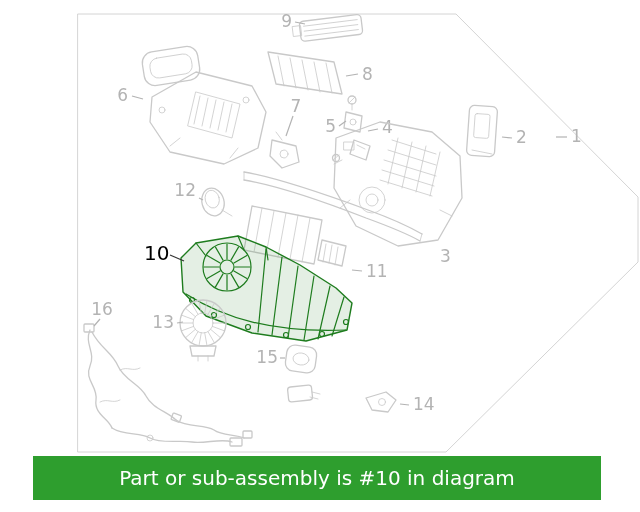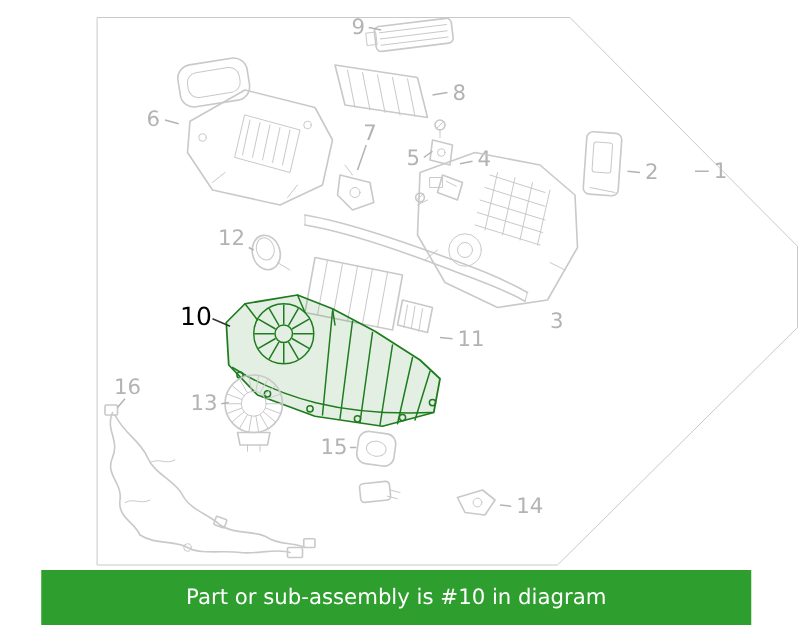--- a/index.html
+++ b/index.html
@@ -18,21 +18,21 @@
   .co{fill:var(--label);font-size:17px;}
   .co-hl{fill:var(--hl-label);font-size:20px;}
   .ln{stroke:var(--line);fill:none;stroke-width:1.3;stroke-linecap:round;stroke-linejoin:round;}
   .lnt{stroke:var(--line);fill:none;stroke-width:0.8;stroke-linecap:round;stroke-linejoin:round;}
   .hl{stroke:var(--hl);fill:none;stroke-width:1.2;stroke-linecap:round;stroke-linejoin:round;}
   .hlf{fill:var(--hl);fill-opacity:0.12;stroke:var(--hl);stroke-width:1.4;stroke-linejoin:round;}
   .dash{stroke:var(--label);stroke-width:1.2;}
   .hl-dash{stroke:#333333;stroke-width:1.2;}
   .banner{position:absolute;left:33px;right:39px;top:456px;height:44px;background:var(--banner-bg);
     color:var(--banner-text);display:flex;flex-direction:column;align-items:center;justify-content:center;
-    font-size:17px;line-height:21px;text-align:center;}
+    font-size:20px;line-height:21px;text-align:center;}
 </style>
 </head>
 <body>
 
 <div class="page">
 
   <svg width="640" height="455" viewBox="0 0 640 455">
 
     <polygon class="lnt" points="78,14 456,14 638,197 638,262 446,452 78,452"></polygon>
 

